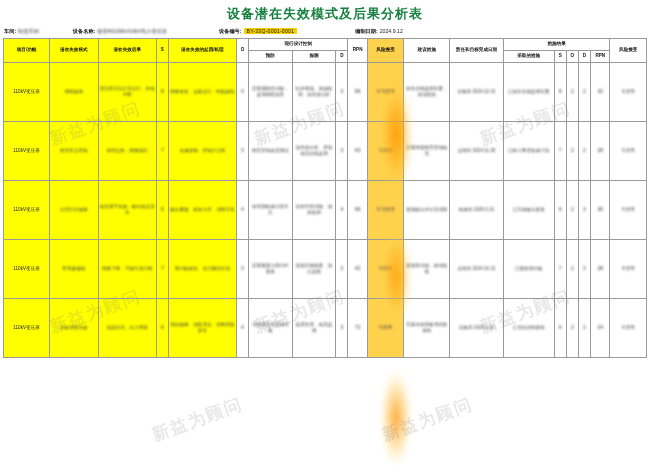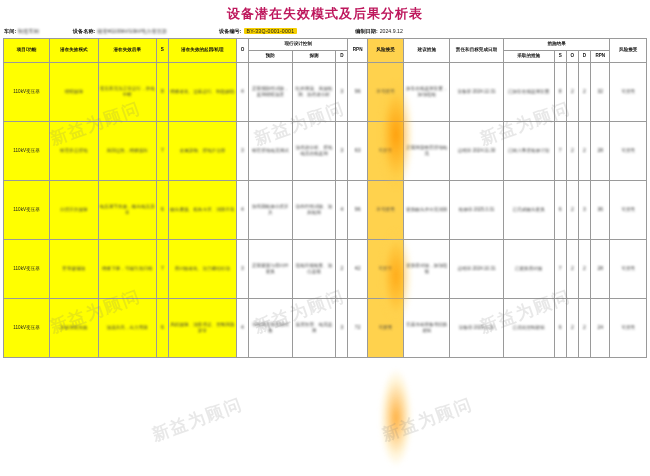--- a/index.html
+++ b/index.html
@@ -14,21 +14,21 @@
   }
   .page{position:relative;width:650px;height:476px;}
 
   .doc-title{
     text-align:center;
     font-size:13px;
     font-weight:bold;
     letter-spacing:1px;
     padding-top:5px;
     padding-bottom:3px;
-    color:#be185d;
+    color:#15803d;
   }
 
   
   .meta{
     display:flex;
     align-items:center;
     font-size:5.2px;
     padding:0 4px 2px 4px;
     height:12px;
     box-sizing:border-box;

